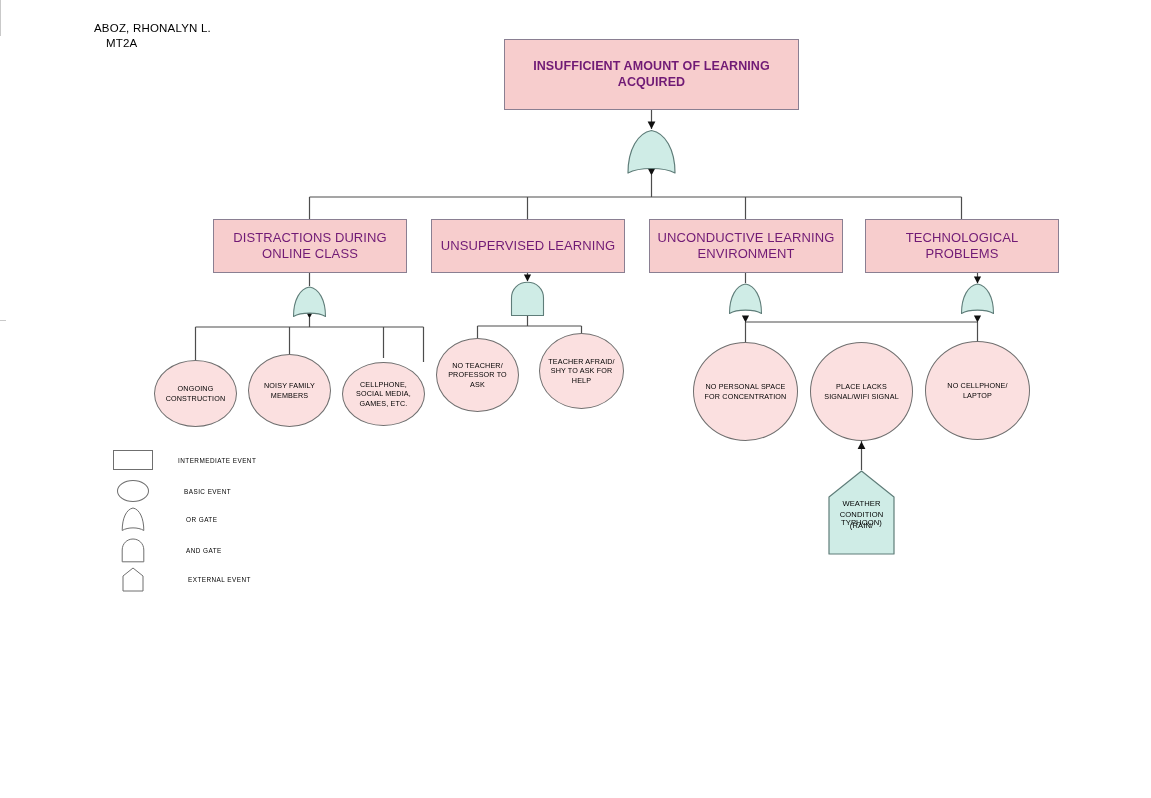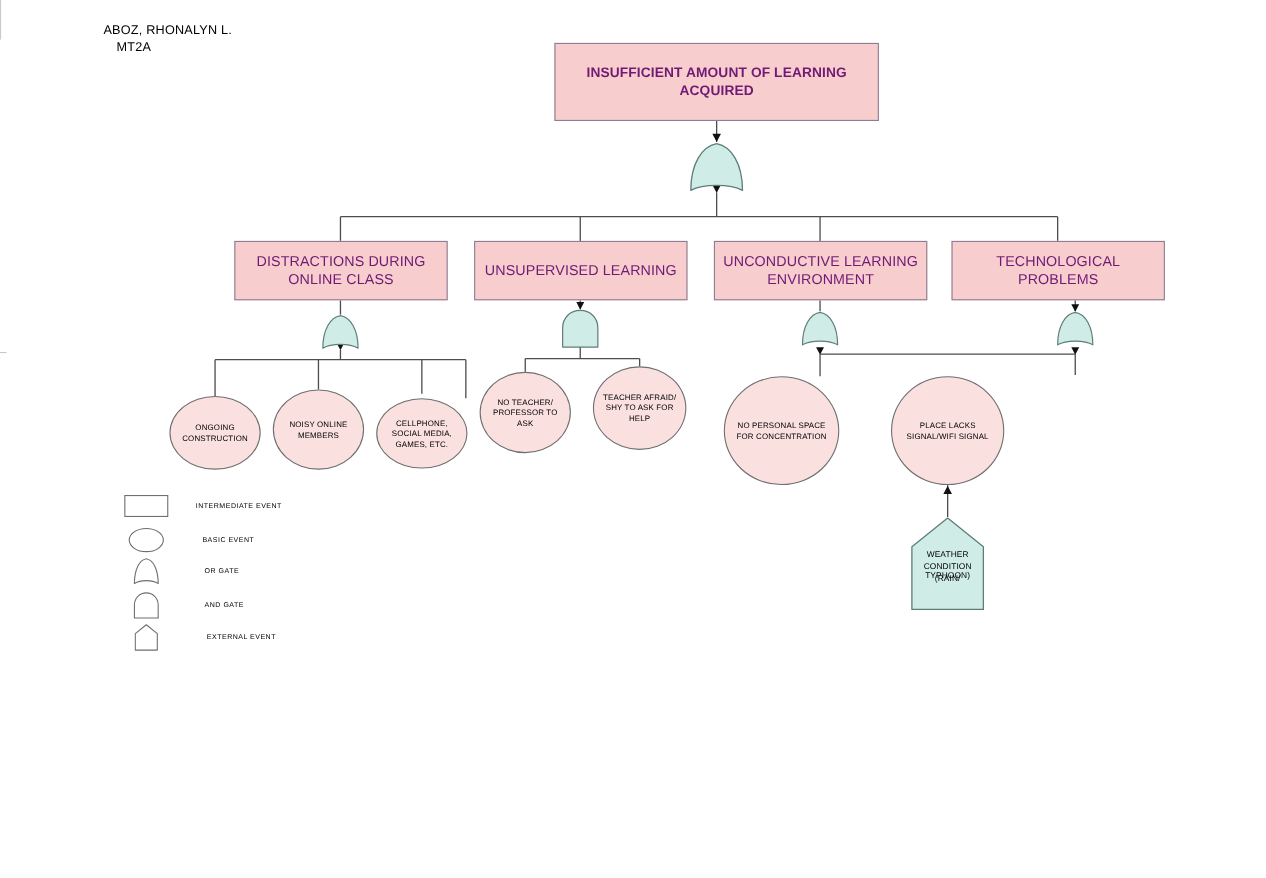--- a/index.html
+++ b/index.html
@@ -242,32 +242,33 @@
   </div>
 
   <div class="gate" style="left:960px;top:283px;width:35px;height:33px;">
     <svg width="35" height="33" viewBox="0 0 35 33">
       <path d="M1.5 30.5 C 1.5 14, 8 2.5, 17.5 1 C 27 2.5, 33.5 14, 33.5 30.5 C 26 26, 9 26, 1.5 30.5 Z" fill="#cfece6" stroke="#5f7d79" stroke-width="1.1" stroke-linejoin="round"></path>
     </svg>
   </div>
 
   <div class="basic-evt" style="left:154px;top:360px;width:83px;height:67px;">ONGOING CONSTRUCTION</div>
 
-  <div class="basic-evt" style="left:248px;top:354px;width:83px;height:73px;">NOISY ONLINE MEMBERS</div>
+  <div class="basic-evt" style="left:248px;top:354px;width:83px;height:73px;">NOISY FAMILY MEMBERS</div>
 
   <div class="basic-evt" style="left:342px;top:362px;width:83px;height:64px;">CELLPHONE, SOCIAL MEDIA, GAMES, ETC.</div>
 
   <div class="basic-evt" style="left:436px;top:338px;width:83px;height:74px;">NO TEACHER/ PROFESSOR TO ASK</div>
 
   <div class="basic-evt" style="left:539px;top:333px;width:85px;height:76px;">TEACHER AFRAID/ SHY TO ASK FOR HELP</div>
 
-  <div class="basic-evt" style="left:658px;top:342px;width:105px;height:99px;">NO PERSONAL SPACE FOR CONCENTRATION</div>
+  <div class="basic-evt" style="left:693px;top:342px;width:105px;height:99px;">NO PERSONAL SPACE FOR CONCENTRATION</div>
 
   <div class="basic-evt" style="left:810px;top:342px;width:103px;height:99px;">PLACE LACKS SIGNAL/WIFI SIGNAL</div>
 
+  <div class="basic-evt" style="left:925px;top:341px;width:105px;height:99px;">NO CELLPHONE/ LAPTOP</div>
 
   <div class="ext-evt" style="left:828px;top:470px;width:67px;height:85px;">
     <svg width="67" height="85" viewBox="0 0 67 85" style="position:absolute;left:0;top:0;">
       <path d="M1 84 L 1 27 L 33.5 1 L 66 27 L 66 84 Z" fill="#cfece6" stroke="#5f7d79" stroke-width="1.2" stroke-linejoin="round"></path>
     </svg>
     <div class="ext-evt-label" style="top:28px;">WEATHER</div>
     <div class="ext-evt-label" style="top:39px;">CONDITION</div>
     <div class="ext-evt-label" style="top:50px;">(RAIN/</div>
     <div class="ext-evt-label" style="top:47px;">TYPHOON)</div>
   </div>

